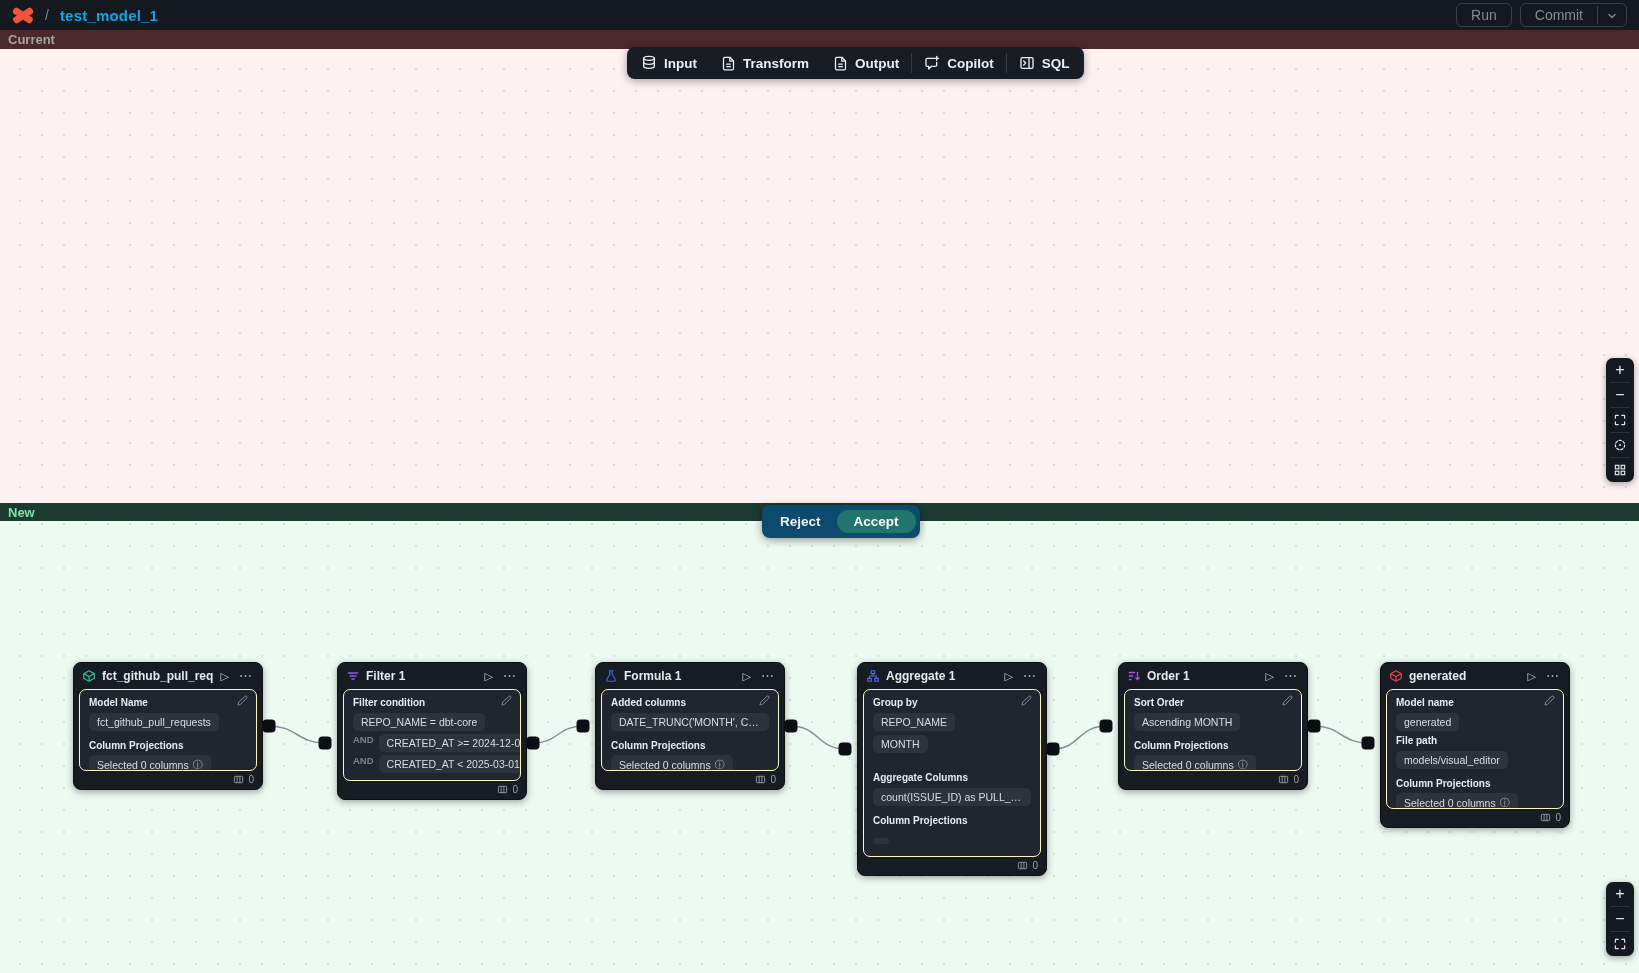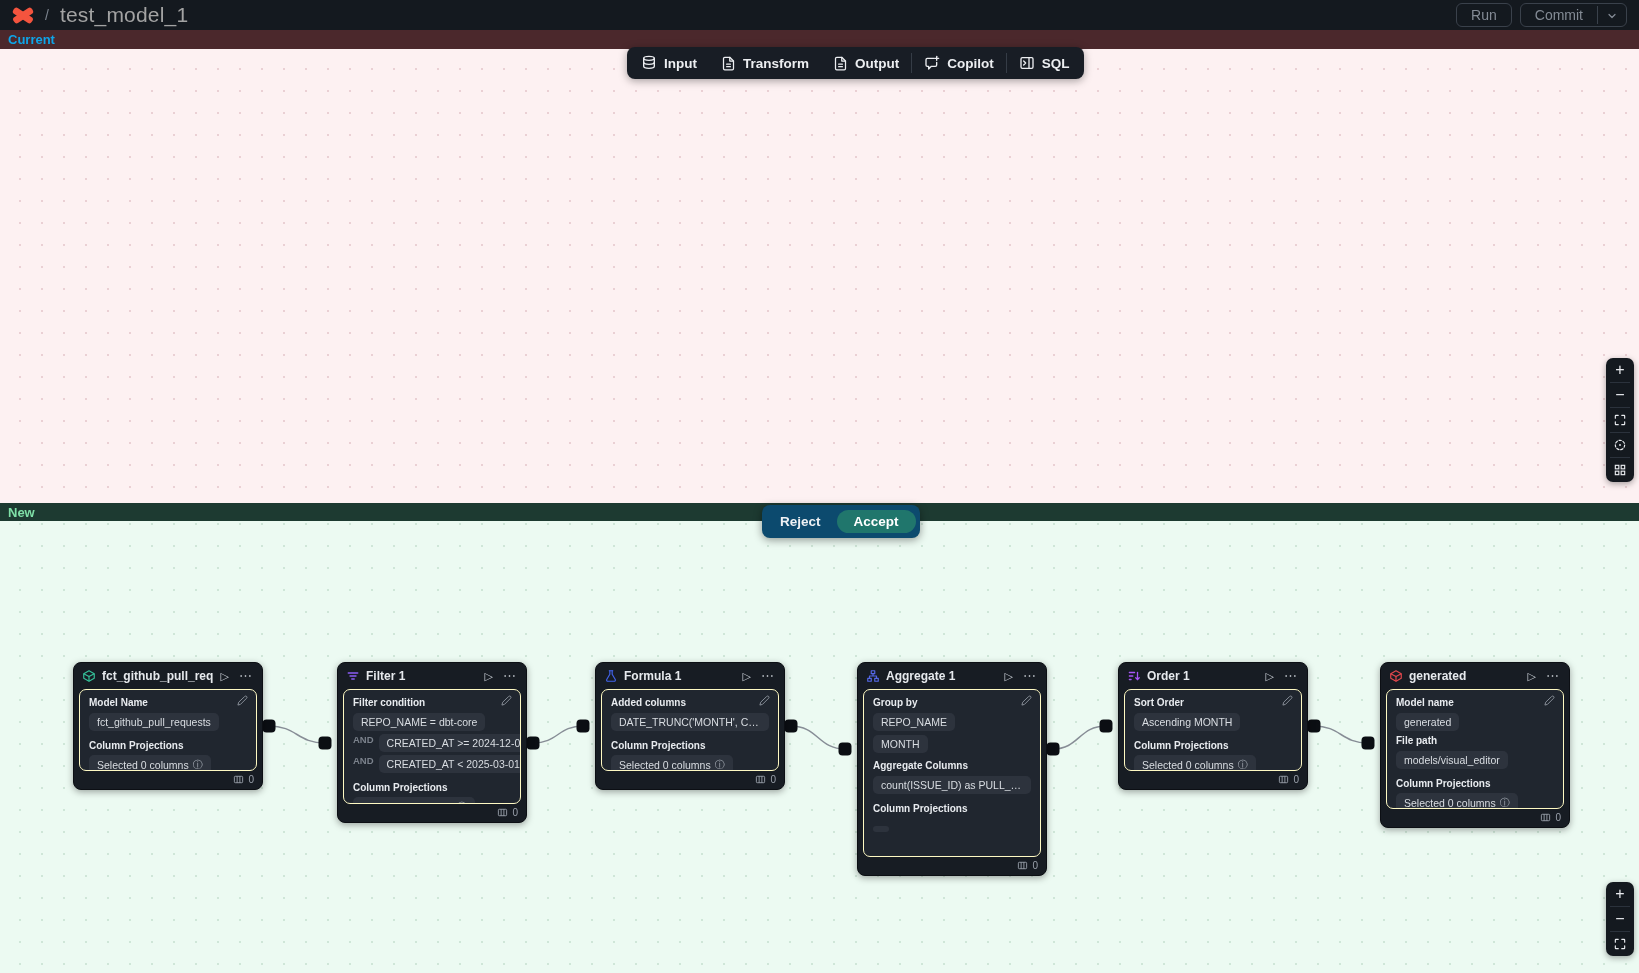--- a/index.html
+++ b/index.html
@@ -9,32 +9,32 @@
 
   
   .topbar { position:absolute; left:0; top:0; width:1639px; height:30px;
     background:#14191f; display:flex; align-items:center; padding:0 12px; gap:11px; z-index:6;}
   .logo { position:relative; width:22px; height:18px; flex:0 0 auto; }
   .logo span { position:absolute; left:0; top:6px; width:22px; height:6.5px; border-radius:3px;
     background:#f4543e; }
   .logo .b1 { transform:rotate(33deg); }
   .logo .b2 { transform:rotate(-33deg); }
   .crumb-sep { color:#7d8590; font-size:14px; }
-  .doc-title { color:#a3a3a3; font-size:21px; font-weight:normal; letter-spacing:.2px; }
+  .doc-title { color:#0ea5e9; font-size:15px; font-weight:bold; letter-spacing:.2px; }
   .topbar-right { margin-left:auto; display:flex; gap:8px; align-items:center; }
   .tbtn { display:flex; align-items:center; border:1px solid #3a414b; border-radius:6px;
     color:#848b95; font-size:14px; background:transparent; }
   .tbtn .seg { padding:3px 14px; }
   .tbtn .seg-chev { padding:4px 8px 2px; border-left:1px solid #3a414b; display:flex; align-items:center;}
   .tbtn svg { display:block; }
 
   
   .band { position:absolute; left:0; width:1639px; display:flex; align-items:center;
     padding-left:8px; font-size:13px; font-weight:bold; z-index:2;}
-  .band-current { top:30px; height:19px; background:#4b282c; color:#0ea5e9; }
+  .band-current { top:30px; height:19px; background:#4b282c; color:#a3a3a3; }
   .band-new { top:503px; height:18px; background:#1d3a31; color:#7fe0a7; }
 
   
   .canvas { position:absolute; left:0; width:1639px; z-index:1; }
   .canvas-current { top:49px; height:454px; background-color:#fdf1f2;
     background-image:radial-gradient(#ead0d4 1.1px, transparent 1.2px);
     background-size:22px 22px; background-position:9px 9px; }
   .canvas-new { top:521px; height:452px; background-color:#ecfaf2;
     background-image:radial-gradient(#cfe6d8 1.1px, transparent 1.2px);
     background-size:22px 22px; background-position:9px 14px; }
@@ -294,21 +294,21 @@
     <div class="node-footer">
       <svg width="11" height="11" viewBox="0 0 24 24" fill="none" stroke="currentColor" stroke-width="2">
           <rect x="3" y="5" width="18" height="14" rx="2"></rect>
           <line x1="9" y1="5" x2="9" y2="19"></line>
           <line x1="15" y1="5" x2="15" y2="19"></line>
         </svg>
       <span>0</span>
     </div>
   </div>
 
-  <div class="node" style="left:337px;top:662px;height:161px;">
+  <div class="node" style="left:337px;top:662px;height:138px;">
     <div class="node-header">
       <span class="nicon ic-purple">
         <svg width="14" height="14" viewBox="0 0 24 24" fill="none" stroke="currentColor" stroke-width="2.6" stroke-linecap="round">
             <line x1="4" y1="7" x2="20" y2="7"></line>
             <line x1="7" y1="12" x2="17" y2="12"></line>
             <line x1="10" y1="17" x2="14" y2="17"></line>
           </svg>
       </span>
       <span class="ntitle">Filter 1</span>
       <span class="nplay">▷</span>
@@ -420,21 +420,21 @@
       </span>
       <div class="sec">
         <div class="sec-label">Group by</div>
         <div class="pill-row"><span class="pill">
               <span class="ptext">REPO_NAME</span>
             </span></div>
         <div class="pill-row"><span class="pill">
               <span class="ptext">MONTH</span>
             </span></div>
       </div>
-      <div class="sec" style="margin-top:7px;">
+      <div class="sec" style="margin-top:19px;">
         <div class="sec-label">Aggregate Columns</div>
         <div class="pill-row"><span class="pill">
               <span class="ptext">count(ISSUE_ID) as PULL_REQUEST_…</span>
             </span></div>
       </div>
       <div class="sec">
         <div class="sec-label">Column Projections</div>
         <div class="pill-row"><span class="pill"></span></div>
       </div>
     </div>

